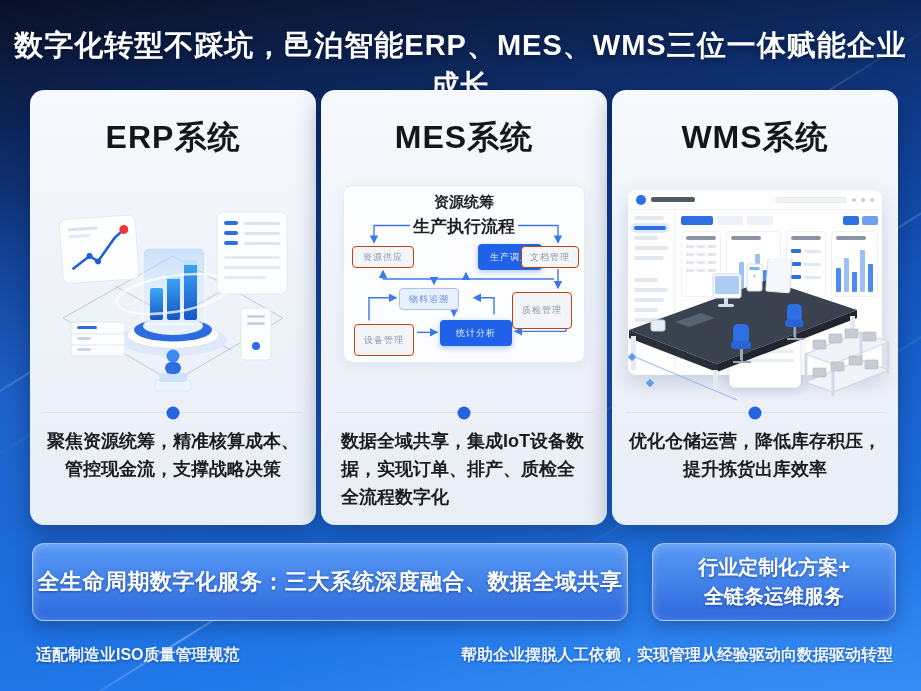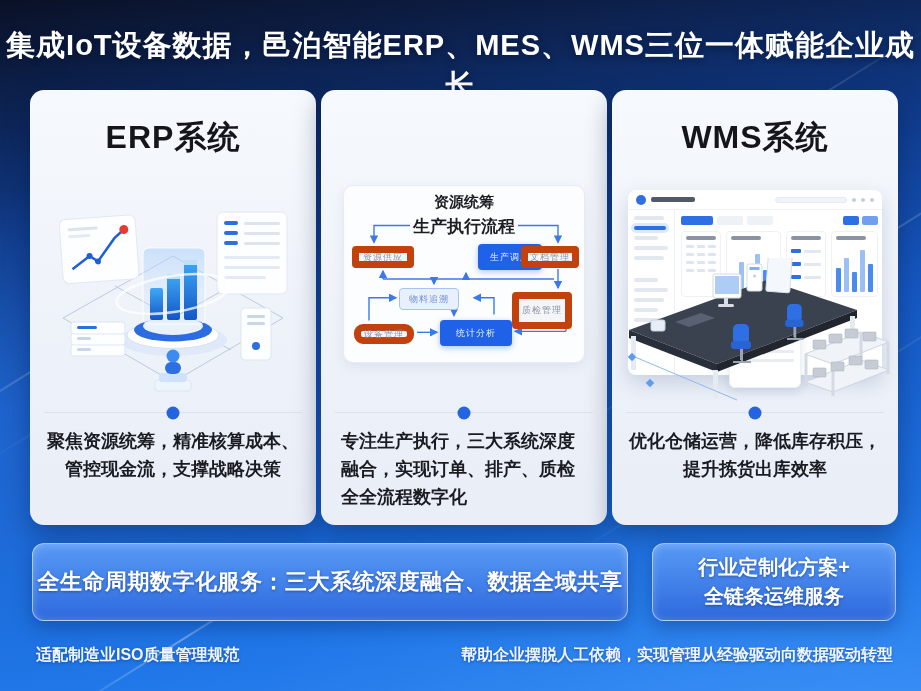--- a/index.html
+++ b/index.html
@@ -63,29 +63,29 @@
   }
   .flow-t1{ position:absolute; top:7px; left:0; right:0; text-align:center;
     font-size:15px; font-weight:800; color:#1c1e24; }
   .flow-t2{ position:absolute; top:29px; left:0; right:0; text-align:center;
     font-size:17px; font-weight:800; color:#1c1e24; }
   .flow-arrows{ position:absolute; inset:0; width:100%; height:100%; }
   .node{
     position:absolute; border-radius:4px; font-size:9px; text-align:center;
     display:flex; align-items:center; justify-content:center; letter-spacing:1px;
   }
-  .node.plain{ background:#f3f5f9; border:7px solid #c2410c; color:#8a94a6; }
+  .node.plain{ background:#f3f5f9; border:1px solid #c2410c; color:#8a94a6; }
   .node.primary{ background:#1f62e8; color:#eaf1ff; box-shadow:0 2px 6px rgba(31,98,232,.35); }
   .node.light{ background:#e8f0fd; border:1px solid #a7c4f1; color:#6d8fd2; }
   .n1{ left:8px;  top:60px; width:62px; height:22px; }
   .n2{ left:90px; top:58px; width:64px; height:26px;margin-left:44px; }
   .n3{ right:5px; top:60px; width:58px; height:22px; }
   .n4{ left:55px; top:102px; width:60px; height:22px; }
   .n5{ right:12px; top:106px; width:60px; height:37px; }
-  .n6{ left:10px; top:138px; width:60px; height:20px;border-radius:9px; }
+  .n6{ left:10px; top:138px; width:60px; height:32px; }
   .n7{ left:96px; top:134px; width:72px; height:26px; }
 
   
   .dash{
     position:absolute; top:100px; left:16px; right:16px; height:185px;
     background:#ffffff; border-radius:8px; box-shadow:0 8px 20px rgba(25,55,115,.18);
   }
   .dash-head{ height:20px; border-bottom:1px solid #eef1f6; display:flex; align-items:center; gap:5px; padding:0 8px; }
   .logo-dot{ width:10px; height:10px; border-radius:50%; background:#2f6fe4; }
   .t-bar{ width:44px; height:5px; border-radius:2px; background:#525a68; }
@@ -147,21 +147,21 @@
 <body>
 
 <div class="stage">
   <div class="streak s1"></div>
   <div class="streak s2"></div>
   <div class="streak s3"></div>
   <div class="streak s4"></div>
   <div class="streak s5"></div>
   <div class="streak s6"></div>
 
-  <h1 class="main-title">集成IoT设备数据，邑泊智能ERP、MES、WMS三位一体赋能企业成长</h1>
+  <h1 class="main-title">数字化转型不踩坑，邑泊智能ERP、MES、WMS三位一体赋能企业成长</h1>
 
   <div class="cards">
 
     <section class="card">
       <h2 class="card-title">ERP系统</h2>
 
       <div class="erp-illus">
         <svg width="256" height="210" viewBox="0 0 256 210">
           <defs>
             <linearGradient id="gBar" x1="0" y1="0" x2="0" y2="1">
@@ -242,20 +242,21 @@
         </svg>
       </div>
 
       <div class="divider">
           <span class="dot"></span>
         </div>
       <p class="desc center">聚焦资源统筹，精准核算成本、管控现金流，支撑战略决策</p>
     </section>
 
     <section class="card">
+      <h2 class="card-title">MES系统</h2>
 
       <div class="flow">
         <div class="flow-t1">资源统筹</div>
         <div class="flow-t2">生产执行流程</div>
         <svg class="flow-arrows" viewBox="0 0 240 178" preserveAspectRatio="none">
           <defs>
             <marker id="ah" markerWidth="7" markerHeight="7" refX="5" refY="3" orient="auto">
               <path d="M0,0 L6,3 L0,6 Z" fill="#3b79ea"></path>
             </marker>
           </defs>
@@ -280,21 +281,21 @@
         <div class="node plain n3">文档管理</div>
         <div class="node light n4">物料追溯</div>
         <div class="node plain n5">质检管理</div>
         <div class="node plain n6">设备管理</div>
         <div class="node primary n7">统计分析</div>
       </div>
 
       <div class="divider">
           <span class="dot"></span>
         </div>
-      <p class="desc left">专注生产执行，三大系统深度融合，实现订单、排产、质检全全流程数字化</p>
+      <p class="desc left">数据全域共享，集成IoT设备数据，实现订单、排产、质检全全流程数字化</p>
     </section>
 
     <section class="card">
       <h2 class="card-title">WMS系统</h2>
 
       <div class="dash">
         <div class="dash-head">
           <span class="logo-dot"></span>
           <span class="t-bar"></span>
           <span class="search-bar"></span>

